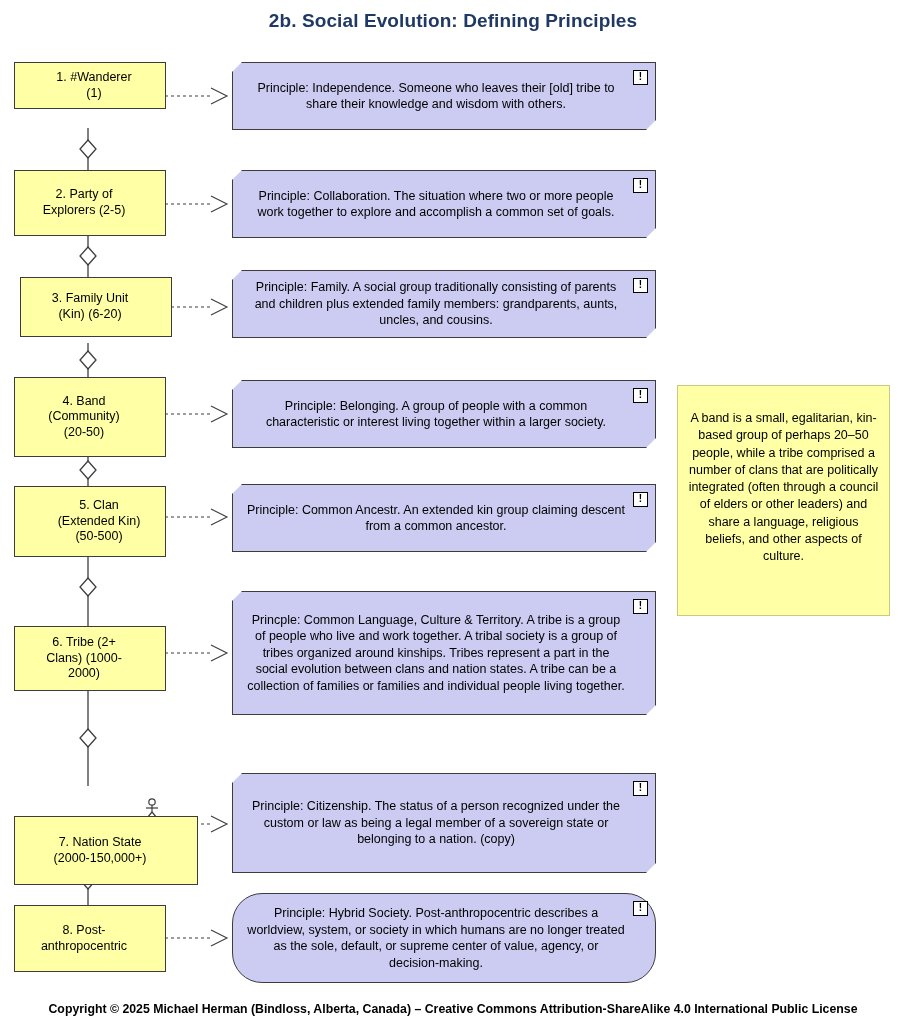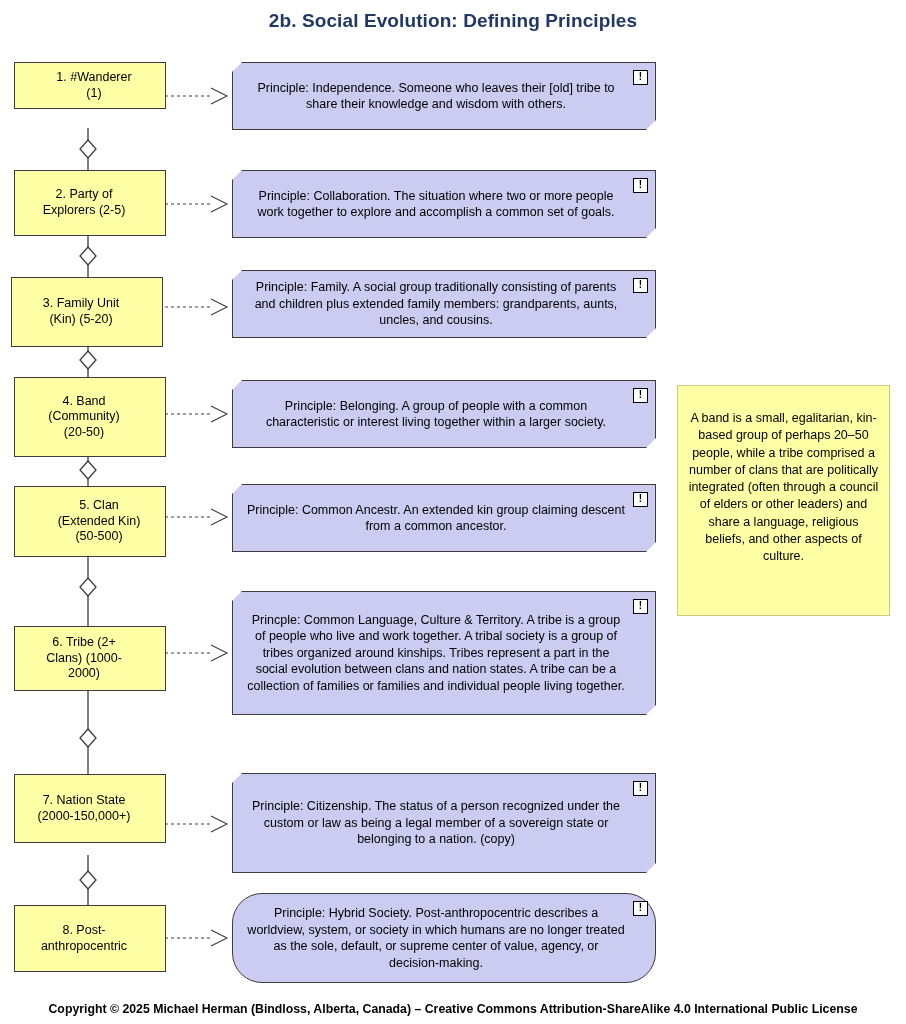--- a/index.html
+++ b/index.html
@@ -205,24 +205,24 @@
     <div>1. #Wanderer</div>
     <div>(1)</div>
   </div>
 </div>
 <div class="stage" style="left:14px; top:170px; width:152px; height:66px;">
   <div>
     <div>2. Party of</div>
     <div>Explorers (2-5)</div>
   </div>
 </div>
-<div class="stage" style="left:11px; top:277px; width:152px; height:70px;">
+<div class="stage" style="left:20px; top:277px; width:152px; height:60px;">
   <div>
     <div>3. Family Unit</div>
-    <div>(Kin) (5-20)</div>
+    <div>(Kin) (6-20)</div>
   </div>
 </div>
 <div class="stage" style="left:14px; top:377px; width:152px; height:80px;">
   <div>
     <div>4. Band</div>
     <div>(Community)</div>
     <div>(20-50)</div>
   </div>
 </div>
 <div class="stage" style="left:14px; top:486px; width:152px; height:71px;padding-left:36px;">
@@ -232,21 +232,21 @@
     <div>(50-500)</div>
   </div>
 </div>
 <div class="stage" style="left:14px; top:626px; width:152px; height:65px;">
   <div>
     <div>6. Tribe (2+</div>
     <div>Clans) (1000-</div>
     <div>2000)</div>
   </div>
 </div>
-<div class="stage" style="left:14px; top:774px; width:152px; height:69px;">
+<div class="stage" style="left:14px; top:816px; width:184px; height:69px;">
   <div>
     <div>7. Nation State</div>
     <div>(2000-150,000+)</div>
   </div>
 </div>
 <div class="stage" style="left:14px; top:905px; width:152px; height:67px;">
   <div>
     <div>8. Post-</div>
     <div>anthropocentric</div>
   </div>

